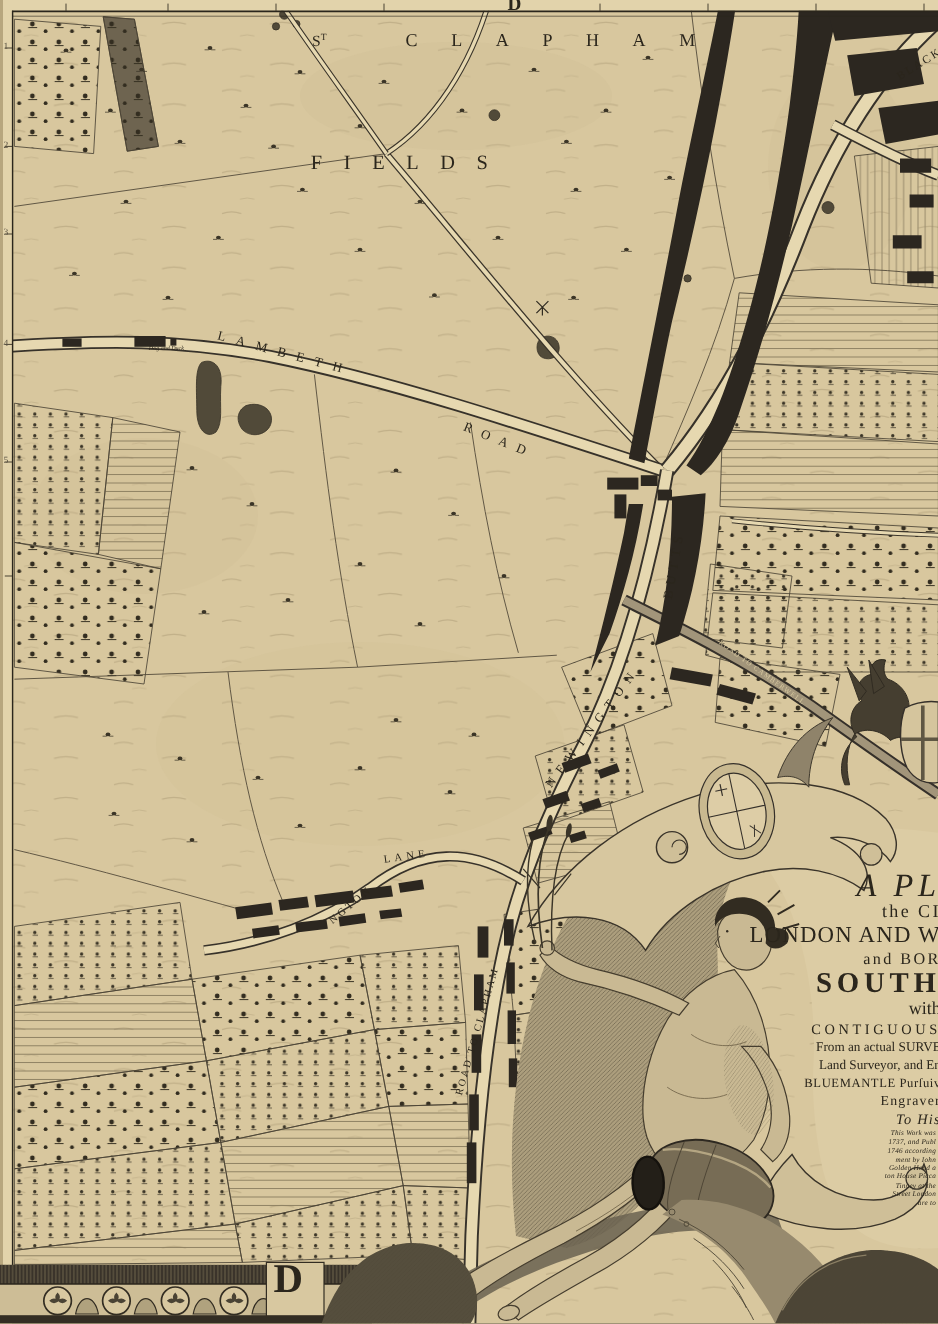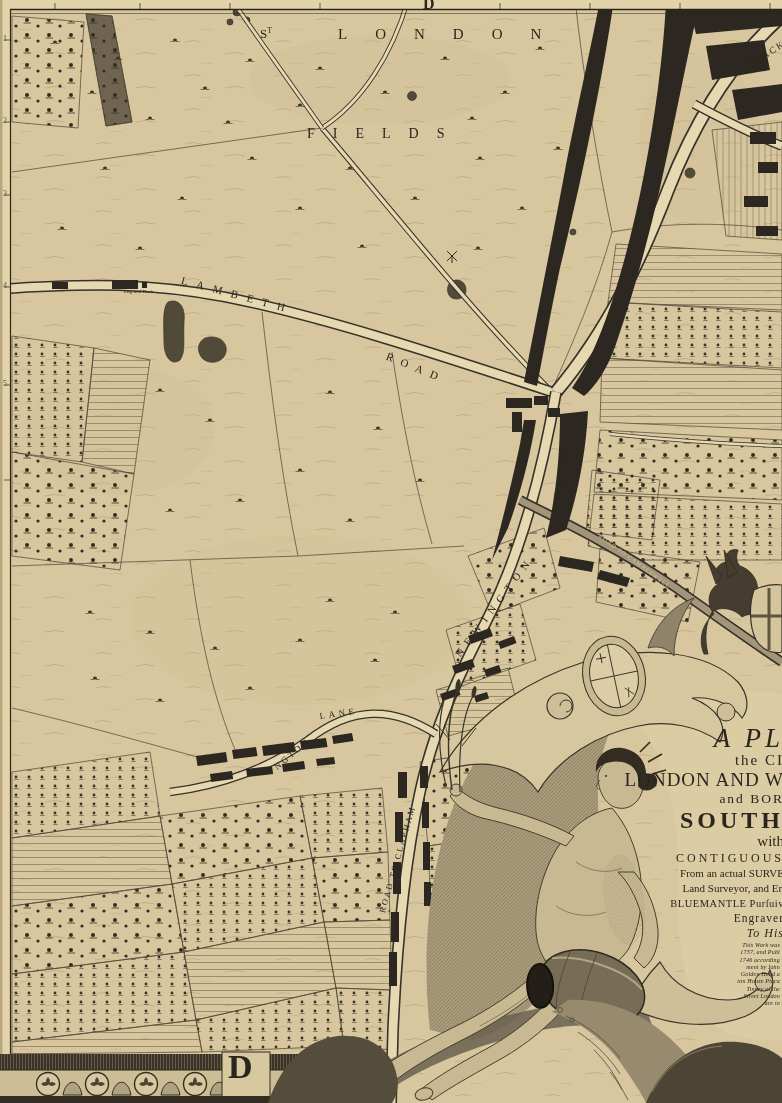--- a/index.html
+++ b/index.html
@@ -390,22 +390,22 @@
 </svg>
 
 <span class="gridletter" style="left:423px;top:-5px;font-size:16px;position:absolute;">D</span>
 <span class="marginnum" style="left:3px;top:34px;">1</span>
 <span class="marginnum" style="left:3px;top:116px;">2</span>
 <span class="marginnum" style="left:3px;top:189px;">3</span>
 <span class="marginnum" style="left:3px;top:281px;">4</span>
 <span class="marginnum" style="left:3px;top:379px;">5</span>
 
 <span class="lbl" style="left:260px;top:26px;font-size:13px;"><span>S</span><sup style="font-size:8px;">T</sup></span>
-<span class="lbl" style="left:338px;top:26px;font-size:15px;letter-spacing:28px;">LONDON</span>
-<span class="lbl" style="left:259px;top:126px;font-size:14px;letter-spacing:18px;margin-left:48px;">FIELDS</span>
+<span class="lbl" style="left:338px;top:26px;font-size:15px;letter-spacing:28px;">CLAPHAM</span>
+<span class="lbl" style="left:259px;top:126px;font-size:17px;letter-spacing:18px;">FIELDS</span>
 <span class="lbl" style="left:183px;top:274px;font-size:11px;letter-spacing:9px;transform:rotate(15deg);">LAMBETH</span>
 <span class="lbl" style="left:389px;top:350px;font-size:11px;letter-spacing:8px;transform:rotate(22deg);">ROAD</span>
 <span class="lbl" style="left:453px;top:652px;font-size:10.5px;letter-spacing:6.5px;transform:rotate(-53deg);">NEWINGTON</span>
 <span class="lbl" style="left:551px;top:498px;font-size:11px;letter-spacing:4.5px;transform:rotate(-80deg);">BUTTS</span>
 <span class="lbl" style="left:377px;top:911px;font-size:8.5px;letter-spacing:2px;transform:rotate(-74deg);">ROAD TO CLAPHAM</span>
 <span class="lbl" style="left:272px;top:764px;font-size:9px;letter-spacing:2.5px;transform:rotate(-40deg);">NGTON</span>
 <span class="lbl" style="left:319px;top:711px;font-size:9px;letter-spacing:3.5px;transform:rotate(-8deg);">LANE</span>
 <span class="lbl" style="left:601px;top:533px;font-size:6px;letter-spacing:1px;transform:rotate(36deg);color:#d6c79f;">ROAD TO CAMBERWELL</span>
 <span class="lbl" style="left:746px;top:61px;font-size:9.5px;letter-spacing:2px;transform:rotate(-32deg);">BLACK</span>
 <span class="lbl" style="left:124px;top:289px;font-size:5px;font-style:italic;">Dog and Duck</span>

